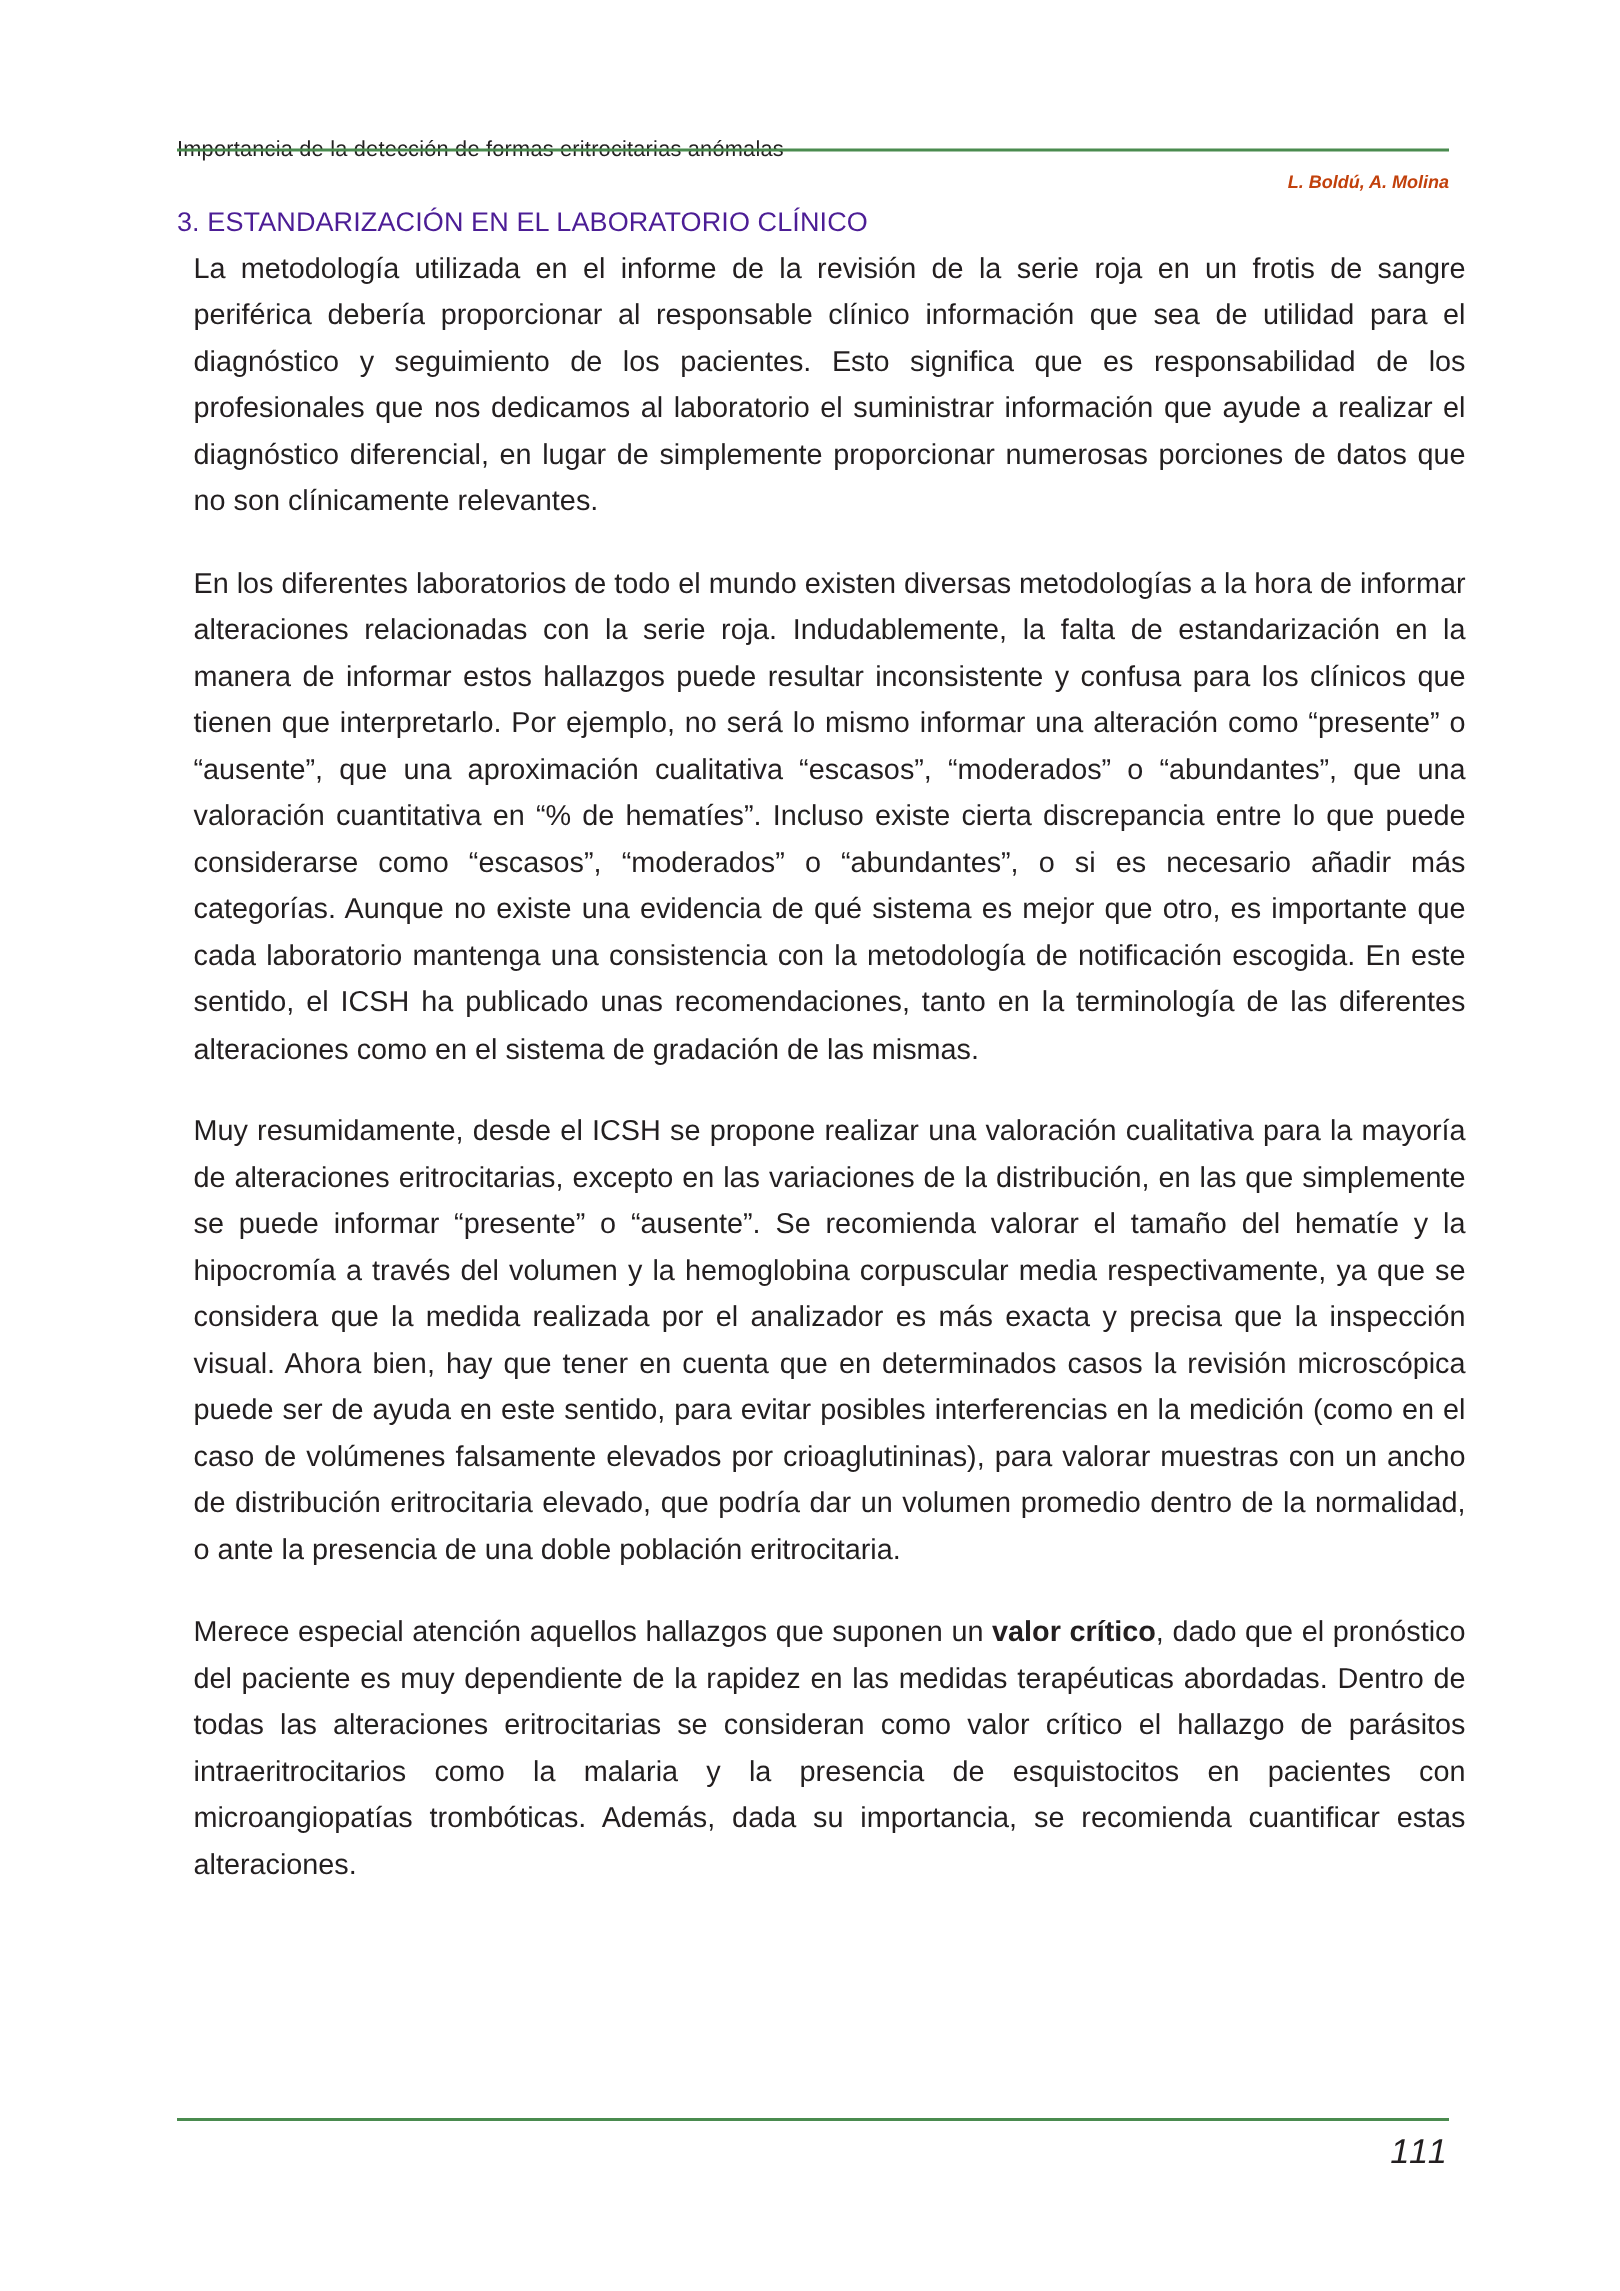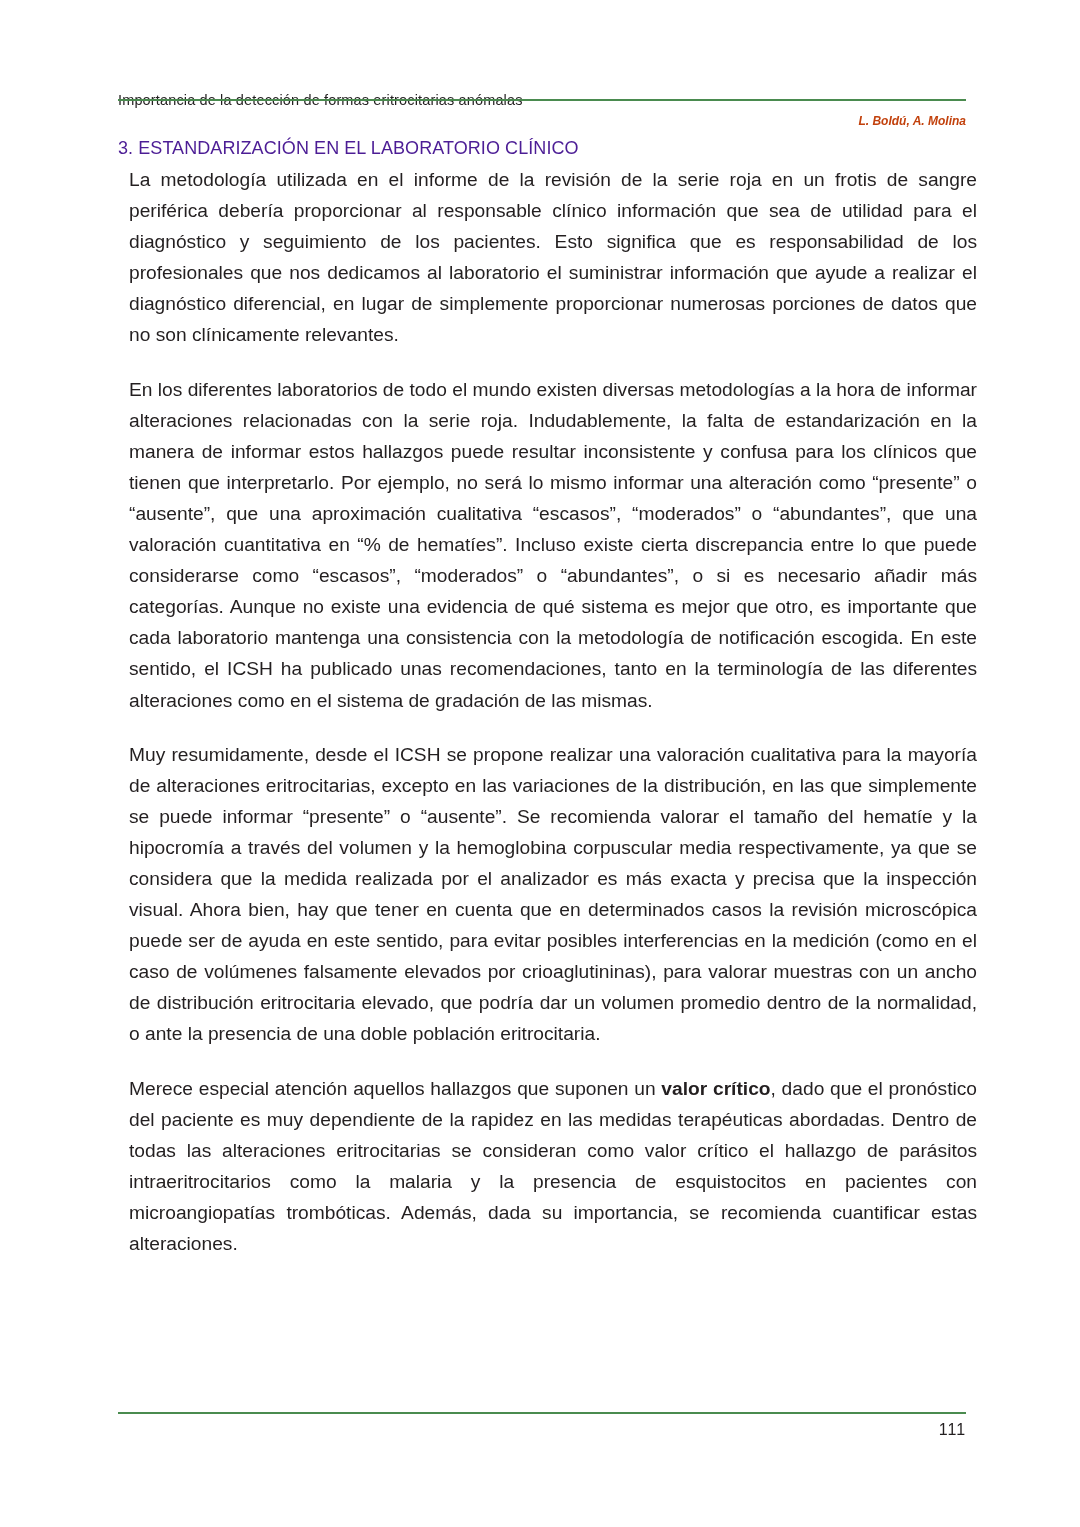--- a/index.html
+++ b/index.html
@@ -104,21 +104,22 @@
     left: 118px;
     top: 1412px;
     width: 848px;
     height: 2px;
     background: #4a8b4f;
   }
   .page-number {
     position: absolute;
     right: 114px;
     top: 1421px;
-    font-size: 16px;
+    font-size: 23px;
+    font-style: italic;
     color: #231f20;
     letter-spacing: 0.06em;
   }
 </style>
 </head>
 <body>
 
 <div class="page">
 
   <div class="header">

